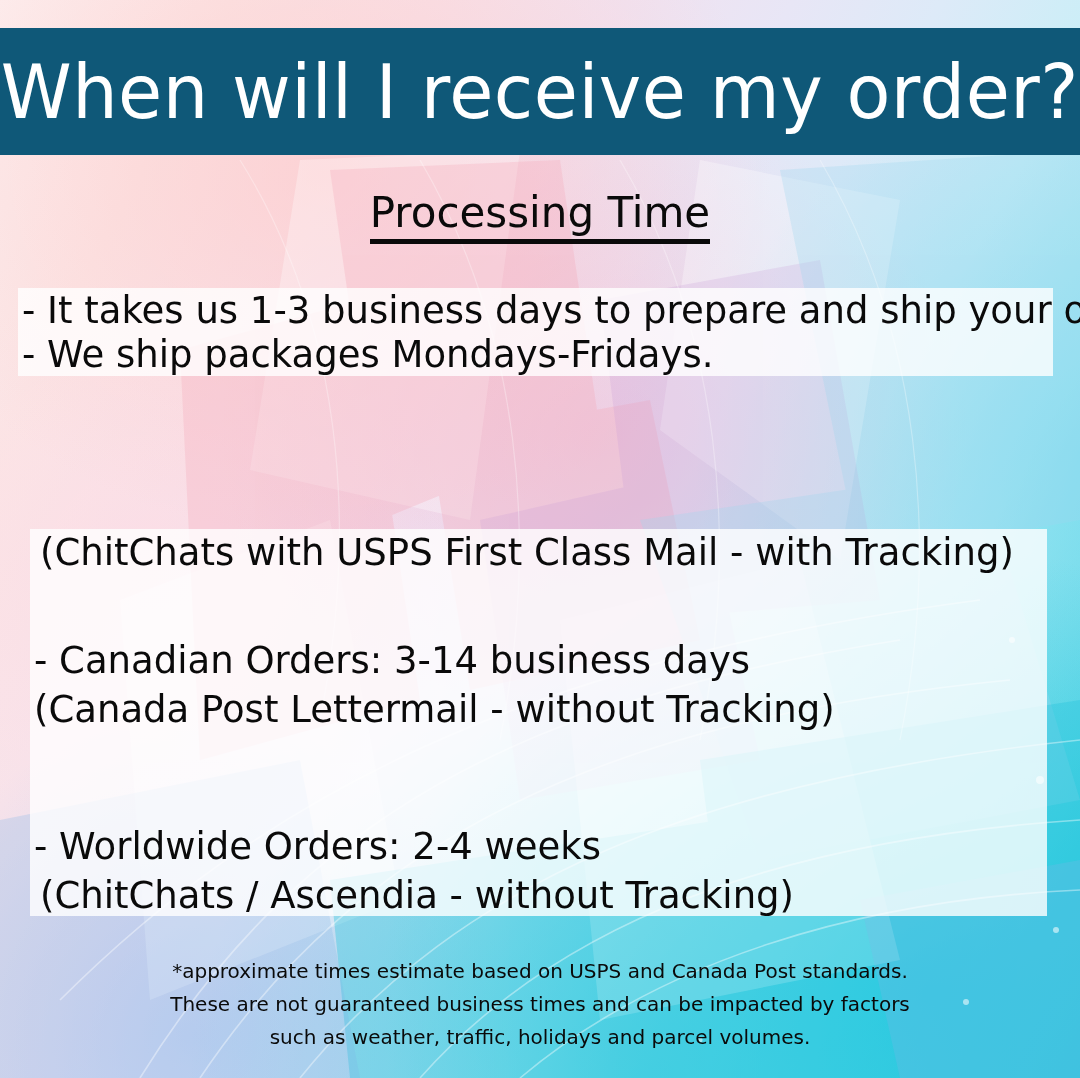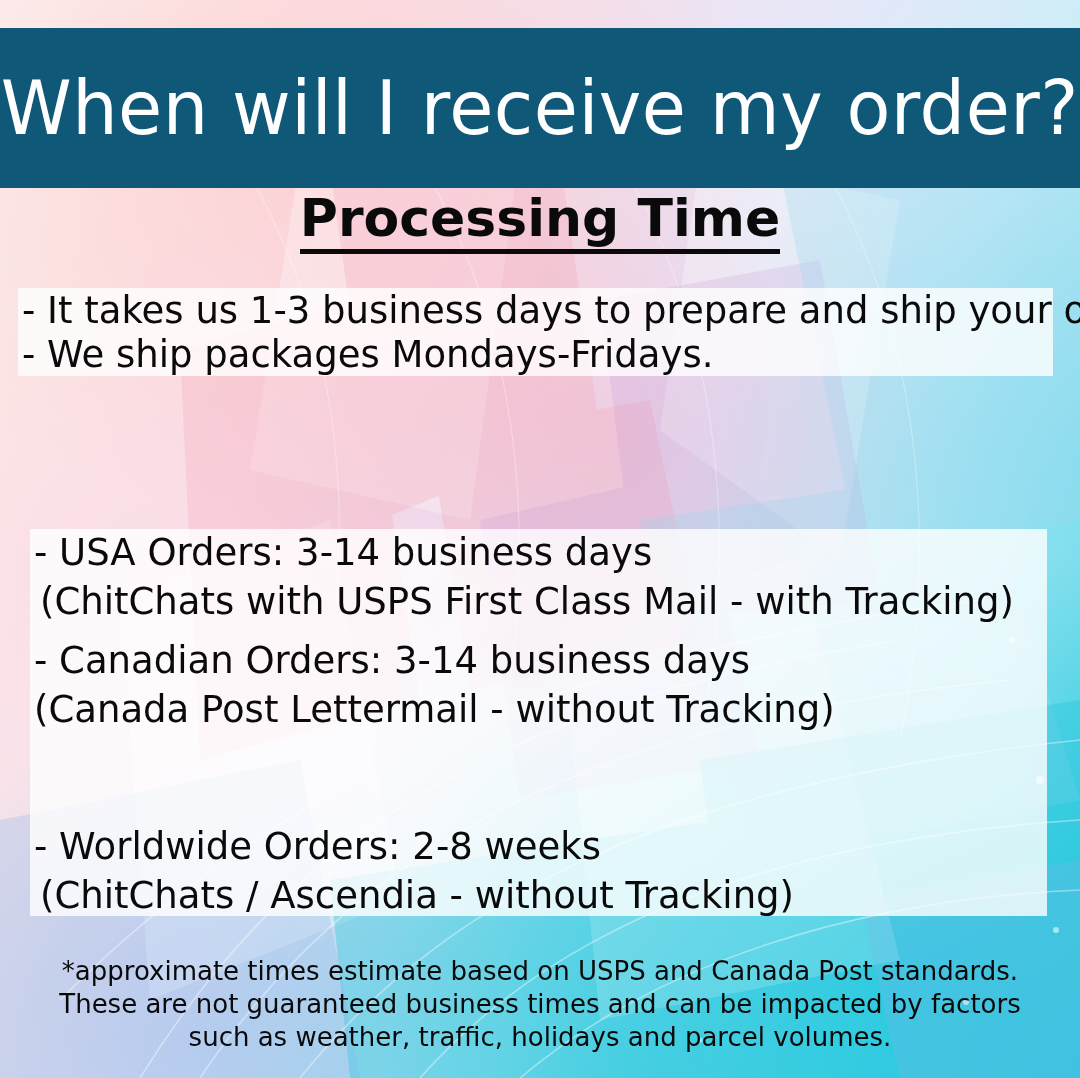--- a/index.html
+++ b/index.html
@@ -57,21 +57,21 @@
     mix-blend-mode: normal;
   }
   .bg-facets svg { width: 100%; height: 100%; display: block; }
 
   
   .banner {
     position: absolute;
     left: 0;
     top: 28px;
     width: 1080px;
-    height: 160px;
+    height: 127px;
     background: #0f5878;
     display: flex;
     align-items: center;
     justify-content: center;
   }
   .banner-title {
     color: #ffffff;
     font-size: 74px;
     line-height: 1;
     font-weight: 400;
@@ -79,23 +79,23 @@
     white-space: nowrap;
     transform: scaleX(0.97);
   }
 
   
   .heading {
     position: absolute;
     width: 100%;
     text-align: center;
     color: #0a0a0a;
-    font-size: 52px;
+    font-size: 42px;
     line-height: 1;
-    font-weight: 700;
+    font-weight: 400;
     white-space: nowrap;
   }
   .heading span {
     display: inline-block;
     border-bottom: 5px solid #0a0a0a;
     padding-bottom: 5px;
   }
   #heading-processing { top: 192px; }
   #heading-shipping   { top: 430px; }
 
@@ -148,21 +148,21 @@
   .indent-0 { padding-left: 0; }
 
   
   .footnote {
     position: absolute;
     left: 0;
     top: 955px;
     width: 100%;
     text-align: center;
     color: #0a0a0a;
-    font-size: 26px;
+    font-size: 20px;
     line-height: 33px;
     font-weight: 400;
   }
   .footnote div { white-space: nowrap; }
 </style>
 </head>
 <body>
 
 <div id="poster">
 
@@ -235,31 +235,30 @@
 
   <div class="txt proc-lines">
     <div>- It takes us 1-3 business days to prepare and ship your order.</div>
     <div>- We ship packages Mondays-Fridays.</div>
   </div>
 
 
   <div class="band" id="band-shipping"></div>
 
   <div class="ship-group" id="ship-usa">
-    <div class="indent-0">- USA Orders: 3-14 business days</div>
     <div class="ship-line-2 indent-1"> (ChitChats with USPS First Class Mail - with Tracking)</div>
   </div>
 
   <div class="ship-group" id="ship-can">
     <div class="indent-0">- Canadian Orders: 3-14 business days</div>
     <div class="ship-line-2 indent-0">(Canada Post Lettermail - without Tracking)</div>
   </div>
 
   <div class="ship-group" id="ship-world">
-    <div class="indent-0">- Worldwide Orders: 2-8 weeks</div>
+    <div class="indent-0">- Worldwide Orders: 2-4 weeks</div>
     <div class="ship-line-2 indent-1"> (ChitChats / Ascendia - without Tracking)</div>
   </div>
 
   <div class="footnote">
     <div>*approximate times estimate based on USPS and Canada Post standards.</div>
     <div>These are not guaranteed business times and can be impacted by factors</div>
     <div>such as weather, traffic, holidays and parcel volumes.</div>
   </div>
 
 </div>

